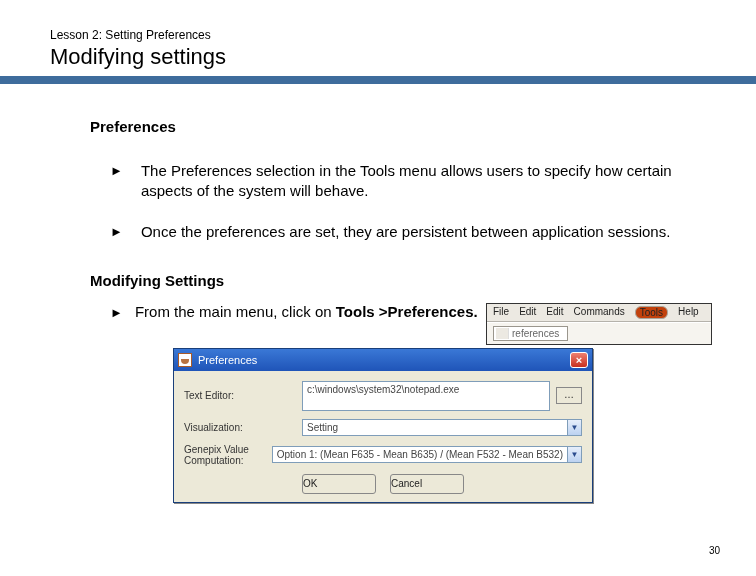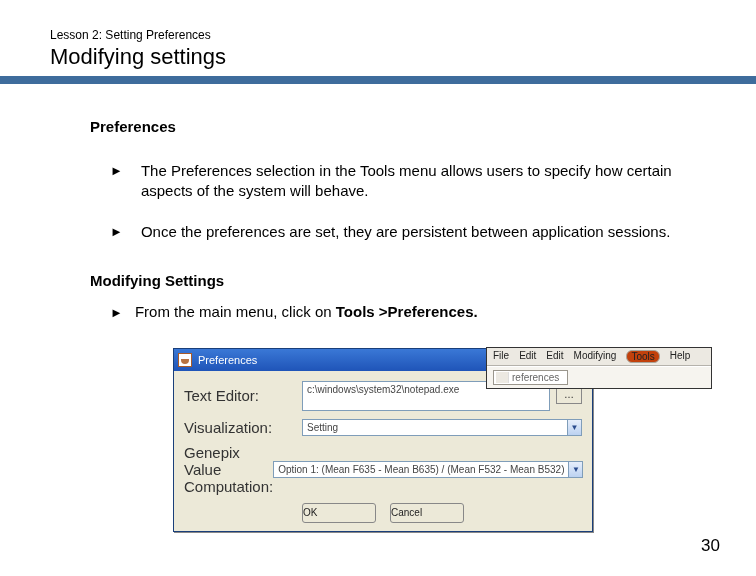--- a/index.html
+++ b/index.html
@@ -69,21 +69,20 @@
   
   .menubar-shot {
     position: absolute;
     right: 44px;
     top: 303px;
     width: 226px;
     border: 1.5px solid #333;
     background: #ece9e2;
     font-family: Tahoma, Arial, sans-serif;
     font-size: 10px;
-    margin-top: 44px;
   }
   .menubar-row {
     display: flex;
     gap: 10px;
     padding: 2px 6px;
     border-bottom: 1px solid #b5b2ab;
     background: #ece9e2;
   }
   .menubar-row span { color: #222; }
   .menubar-row .hl {
@@ -163,21 +162,21 @@
     padding: 10px 10px 8px 10px;
   }
   .pref-row {
     display: flex;
     align-items: center;
     margin-bottom: 8px;
   }
   .pref-row .lbl {
     width: 118px;
     color: #333;
-    font-size: 15px;
+    font-size: 10px;
   }
   .pref-row .tb {
     flex: 1;
     height: 30px;
     background: #fff;
     border: 1px solid #7f9db9;
     padding: 0 4px;
     line-height: 16px;
     color: #444;
     font-size: 10px;
@@ -233,21 +232,21 @@
     border-radius: 3px;
     text-align: left;
     line-height: 18px;
     font-size: 10px;
     color: #222;
   }
   .page-num {
     position: absolute;
     right: 36px;
     bottom: 20px;
-    font-size: 17px;
+    font-size: 10px;
   }
 </style>
 </head>
 <body>
 
 <div class="slide">
   <div class="lesson">Lesson 2: Setting Preferences</div>
   <div class="title">Modifying settings</div>
   <div class="rule"></div>
 
@@ -271,21 +270,21 @@
     <span>
       <span>From the main menu, click on </span><b>Tools &gt;Preferences.</b>
     </span>
   </div>
 
   <div class="menubar-shot">
     <div class="menubar-row">
       <span>File</span>
       <span>Edit</span>
       <span>Edit</span>
-      <span>Modifying</span>
+      <span>Commands</span>
       <span class="hl">Tools</span>
       <span>Help</span>
     </div>
     <div class="submenu">
       <div class="submenu-item">references</div>
     </div>
   </div>
 
   <div class="pref-dialog">
     <div class="pref-title">

